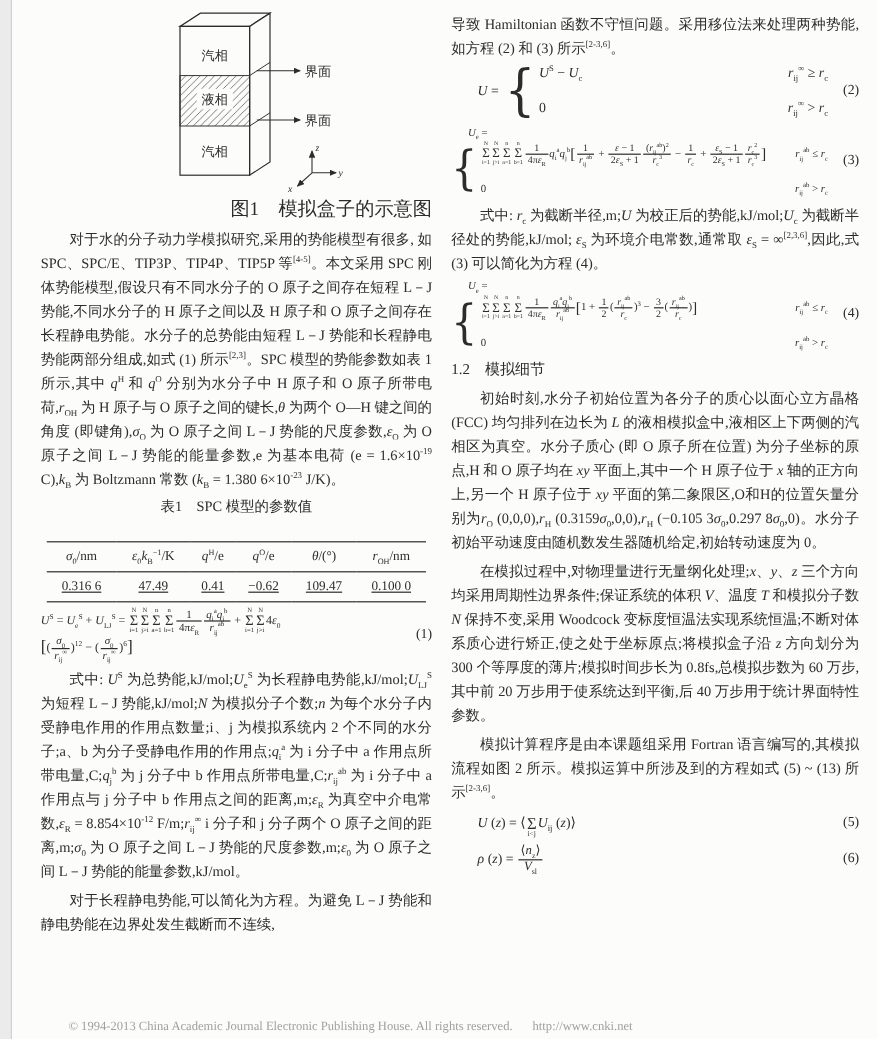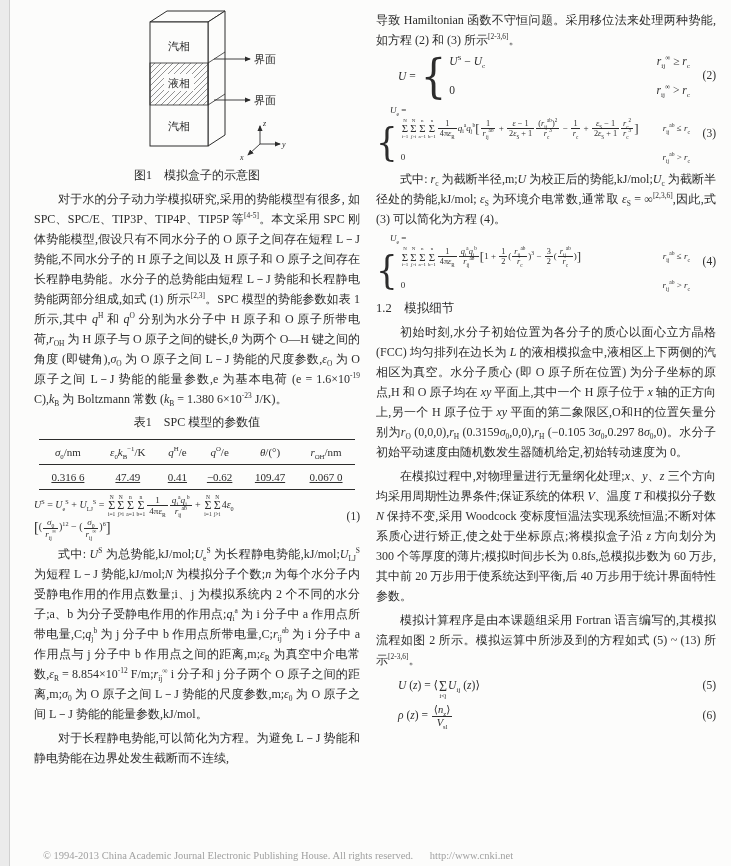--- a/index.html
+++ b/index.html
@@ -10,23 +10,23 @@
   .cols{position:absolute;left:34px;top:6px;width:682px;display:flex;gap:16px;}
   .col{width:326px;font-size:12px;line-height:20px;text-align:justify;}
   .col-r{width:340px;}
   p{margin:4px 0 1px 0;}
   .ind{text-indent:2em;}
   i{font-style:italic;}
   sup,sub{font-size:0.62em;line-height:0;}
   
   .fig{text-align:center;margin:2px 0 2px;}
   .fig svg{display:block;margin:0 auto;}
-  .fig-caption{font-size:12px;text-align:center;line-height:16px;margin:1px 0 6px;}
+  .fig-caption{font-size:16px;text-align:right;line-height:16px;margin:1px 0 6px;}
   
-  .tbl-title{text-align:center;font-size:12px;margin:5px 0 9px;line-height:16px;}
+  .tbl-title{text-align:center;font-size:12px;margin:5px 0 21px;line-height:16px;}
   table.spc{border-collapse:collapse;margin:0 auto 4px;font-size:11px;width:97%;}
   table.spc th,table.spc td{padding:2px 3px;text-align:center;font-weight:normal;white-space:nowrap;}
   table.spc thead tr{border-top:1.6px solid #2c2c2c;border-bottom:0.8px solid #2c2c2c;}
   table.spc tbody tr{border-bottom:1.6px solid #2c2c2c;text-decoration:underline;}
   
   .eq{position:relative;padding-right:26px;margin:3px 0 4px;font-size:11.5px;line-height:1.5;}
   .eq-num{position:absolute;right:0;top:50%;transform:translateY(-50%);font-size:11.5px;}
   .eq-lhs-line{margin:0 0 1px 14px;}
   .cases{display:flex;align-items:center;gap:3px;}
   .cases .lhs{margin-right:2px;}
@@ -40,21 +40,21 @@
   .eq-ind{margin-left:22px;}
   
   .fr{display:inline-flex;flex-direction:column;vertical-align:middle;text-align:center;line-height:1.15;margin:0 1px;font-size:0.92em;}
   .fr>span{display:block;padding:0 2px;}
   .fr>span+span{border-top:1px solid #2c2c2c;}
   .sm{display:inline-flex;flex-direction:column;align-items:center;vertical-align:middle;line-height:1;margin:0 1px;}
   .sm .t,.sm .b{font-size:0.55em;line-height:1.1;}
   .sm .s{font-size:1.2em;line-height:0.95;}
   .bk{font-size:1.45em;vertical-align:middle;font-weight:300;}
   .sec-h{font-weight:normal;font-size:12.5px;margin:5px 0 3px;text-align:left;}
-  .footer{position:absolute;left:43px;bottom:5px;font-size:10.5px;color:#a0a0a0;white-space:nowrap;}
+  .footer{position:absolute;left:57px;bottom:5px;font-size:10.5px;color:#a0a0a0;white-space:nowrap;}
 </style>
 </head>
 <body>
 
 <div class="page">
   <div class="gutter"></div>
 
   <div class="cols">
 
     <div class="col">
@@ -115,21 +115,21 @@
             <th><i>r</i><sub>OH</sub>/nm</th>
           </tr>
         </thead>
         <tbody>
           <tr>
             <td>0.316 6</td>
             <td>47.49</td>
             <td>0.41</td>
             <td>−0.62</td>
             <td>109.47</td>
-            <td>0.067 0</td>
+            <td>0.100 0</td>
           </tr>
         </tbody>
       </table>
 
       <div class="eq eq-md">
         <div><i>U</i><sup>S</sup> = <i>U</i><sub>e</sub><sup>S</sup> + <i>U</i><sub>LJ</sub><sup>S</sup> = <span class="sm">
               <span class="t">N</span>
               <span class="s">Σ</span>
               <span class="b">i=1</span>
             </span><span class="sm">

